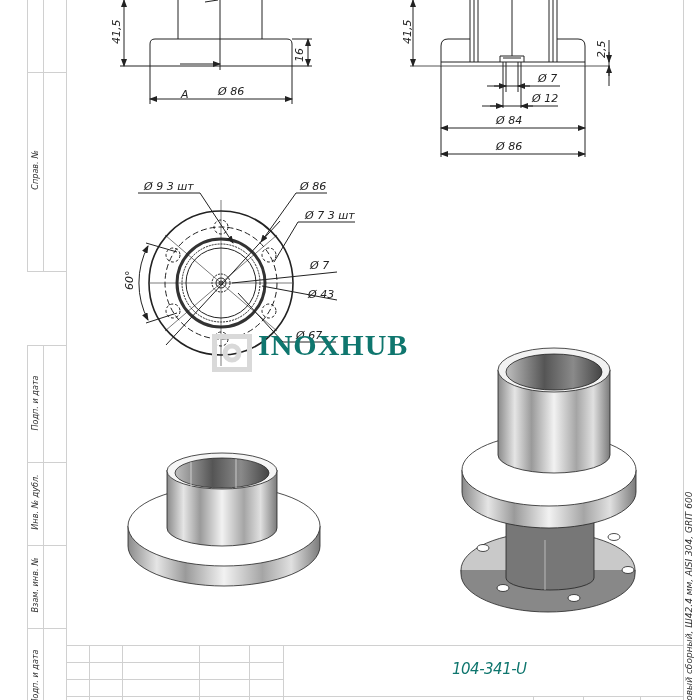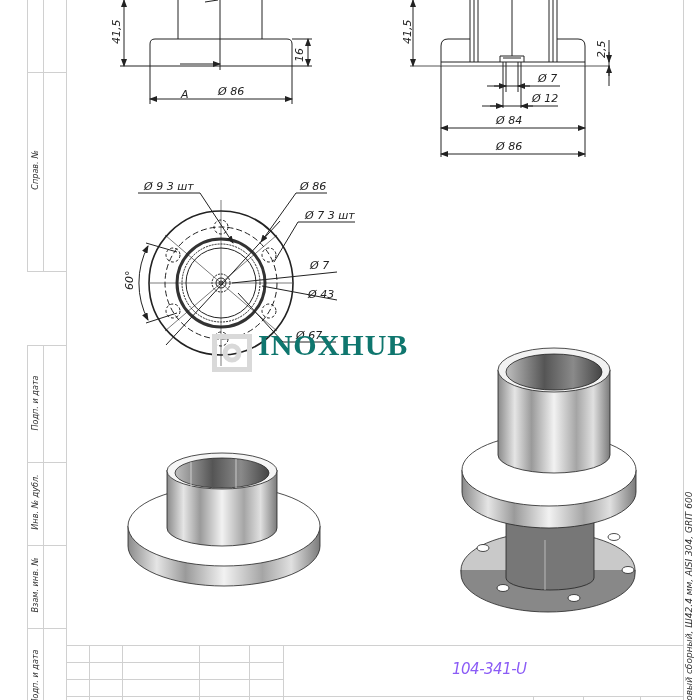--- a/index.html
+++ b/index.html
@@ -9,21 +9,21 @@
   .frame-line { position:absolute; background:#d0d0d0; }
   .side-label { position:absolute; font-style:italic; font-size:9px; color:#333;
                 transform:rotate(-90deg); transform-origin:center; white-space:nowrap;
                 font-family:"DejaVu Sans Condensed","DejaVu Sans", sans-serif; }
   .drawing { position:absolute; left:0; top:0; }
   .dim { font-family:"DejaVu Sans", sans-serif; font-style:italic; font-size:11px; fill:#222; }
   .watermark { position:absolute; left:212px; top:328px; font-family:Liberation Serif, serif;
                font-weight:bold; font-size:30px; color:#0f766e; letter-spacing:1px; }
   .wm-icon { position:absolute; left:212px; top:334px; width:40px; height:38px; }
   .tb-code { position:absolute; left:452px; top:660px; font-style:italic; font-size:15px;
-             color:#8b5cf6; font-family:"DejaVu Sans", sans-serif; letter-spacing:-0.5px; }
+             color:#0f766e; font-family:"DejaVu Sans", sans-serif; letter-spacing:-0.5px; }
   .right-note { position:absolute; left:574px; top:595px; font-style:italic; font-size:9px; color:#333;
                 transform:rotate(-90deg); transform-origin:center; white-space:nowrap; width:230px; }
 </style>
 </head>
 <body>
 
 <div class="sheet">
 
   <div class="frame-line" style="left:27px;top:0;width:1px;height:272px;"></div>
   <div class="frame-line" style="left:43px;top:0;width:1px;height:272px;"></div>

